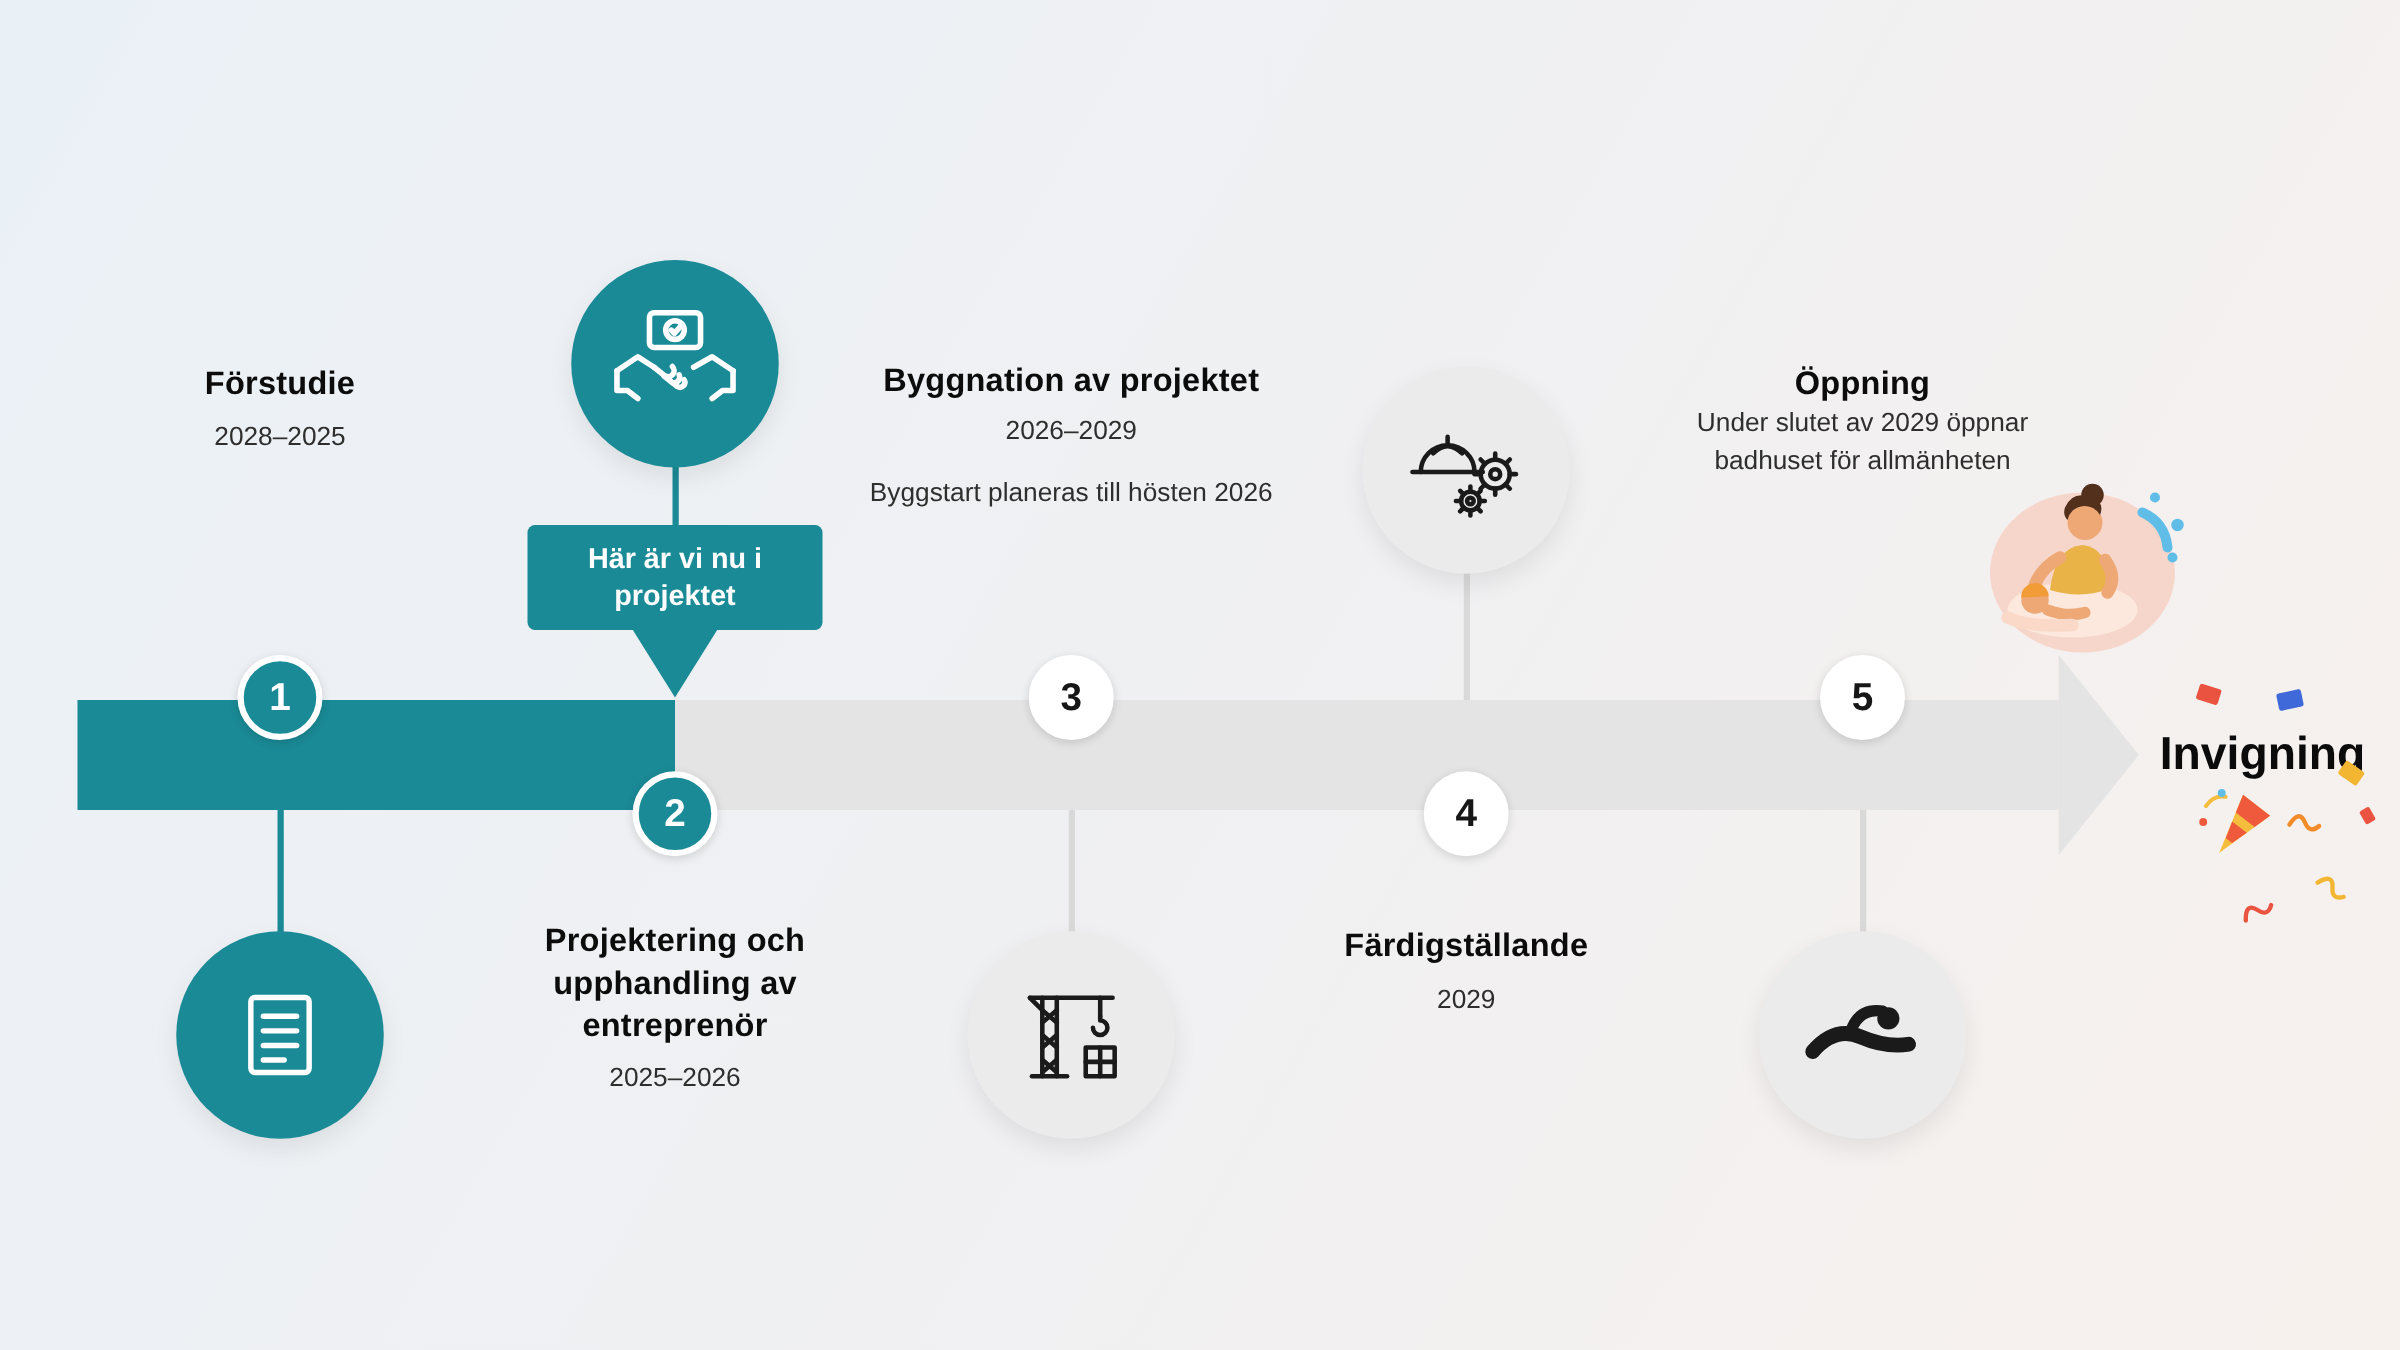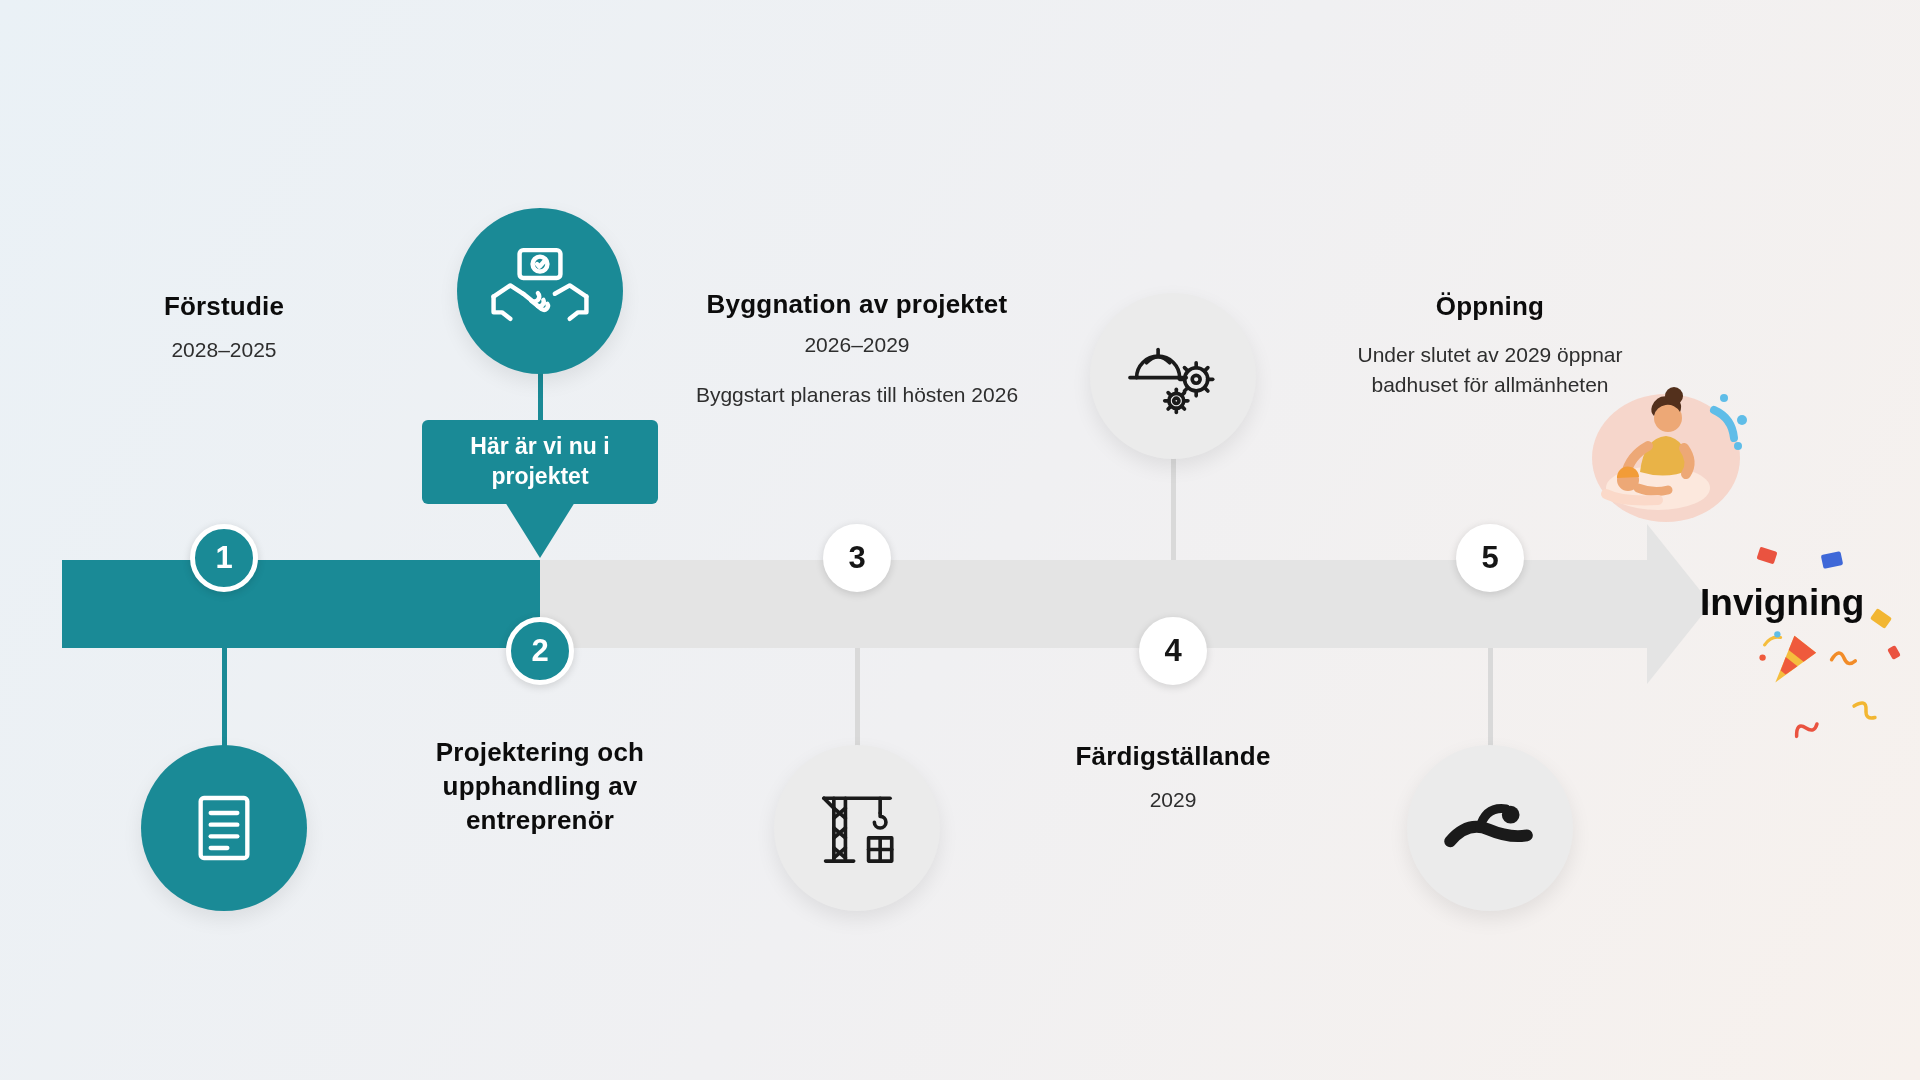--- a/index.html
+++ b/index.html
@@ -42,21 +42,21 @@
                  box-shadow:0 8px 20px rgba(0,0,0,.08); }
   .icon-circle.teal { background:#1a8a96; }
   .icon-circle.gray { background:#ebebeb; }
 
   
   .phase-text { position:absolute; text-align:center; }
   .phase-title { font-size:26px; font-weight:bold; line-height:1.3; color:#0c0c0c; letter-spacing:.2px; }
   .phase-dates { font-size:21px; line-height:1.42; color:#2e2e2e; margin-top:11px; }
   .phase-note  { font-size:21px; line-height:1.42; color:#2e2e2e; margin-top:20px; }
 
-  .finale { position:absolute; left:1700px; top:582px; width:220px; 
+  .finale { position:absolute; left:1700px; top:582px; width:220px; text-align:center;
             font-size:37px; font-weight:bold; color:#0b0b0b; }
 
   .art { position:absolute; }
   .confetti { position:absolute; border-radius:2px; }
 </style>
 </head>
 <body>
 
 <div class="stage">
 
@@ -174,36 +174,37 @@
     </svg>
   </div>
 
   <div class="phase-text" style="left:64px; top:290px; width:320px">
     <div class="phase-title">Förstudie</div>
     <div class="phase-dates">2028–2025</div>
   </div>
 
   <div class="phase-text" style="left:375px; top:736px; width:330px">
     <div class="phase-title">Projektering och upphandling av entreprenör</div>
+    <div class="phase-dates">2025–2026</div>
   </div>
 
   <div class="phase-text" style="left:692px; top:288px; width:330px">
     <div class="phase-title">Byggnation av projektet</div>
     <div class="phase-dates" style="margin-top:8px">2026–2029</div>
     <div class="phase-note">Byggstart planeras till hösten 2026</div>
   </div>
 
   <div class="phase-text" style="left:1008px; top:740px; width:330px">
     <div class="phase-title">Färdigställande</div>
     <div class="phase-dates">2029</div>
   </div>
 
   <div class="phase-text" style="left:1325px; top:290px; width:330px">
     <div class="phase-title">Öppning</div>
-    <div class="phase-note" style="margin-top:16px">Under slutet av 2029 öppnar badhuset för allmänheten</div>
+    <div class="phase-note" style="margin-top:0">Under slutet av 2029 öppnar badhuset för allmänheten</div>
   </div>
 
   <div class="finale">Invigning</div>
 
   <svg class="art" style="left:1588px; top:376px" viewBox="0 0 175 155" width="175" height="155">
     <ellipse cx="78" cy="82" rx="74" ry="64" fill="#f6d6cb"></ellipse>
     <ellipse cx="70" cy="112" rx="52" ry="22" fill="#fce8dd"></ellipse>
     <path d="M126 34 q18 8 20 28" stroke="#5fbde8" stroke-width="8" fill="none" stroke-linecap="round"></path>
     <circle cx="154" cy="44" r="5" fill="#5fbde8"></circle>
     <circle cx="136" cy="22" r="4" fill="#5fbde8"></circle>

